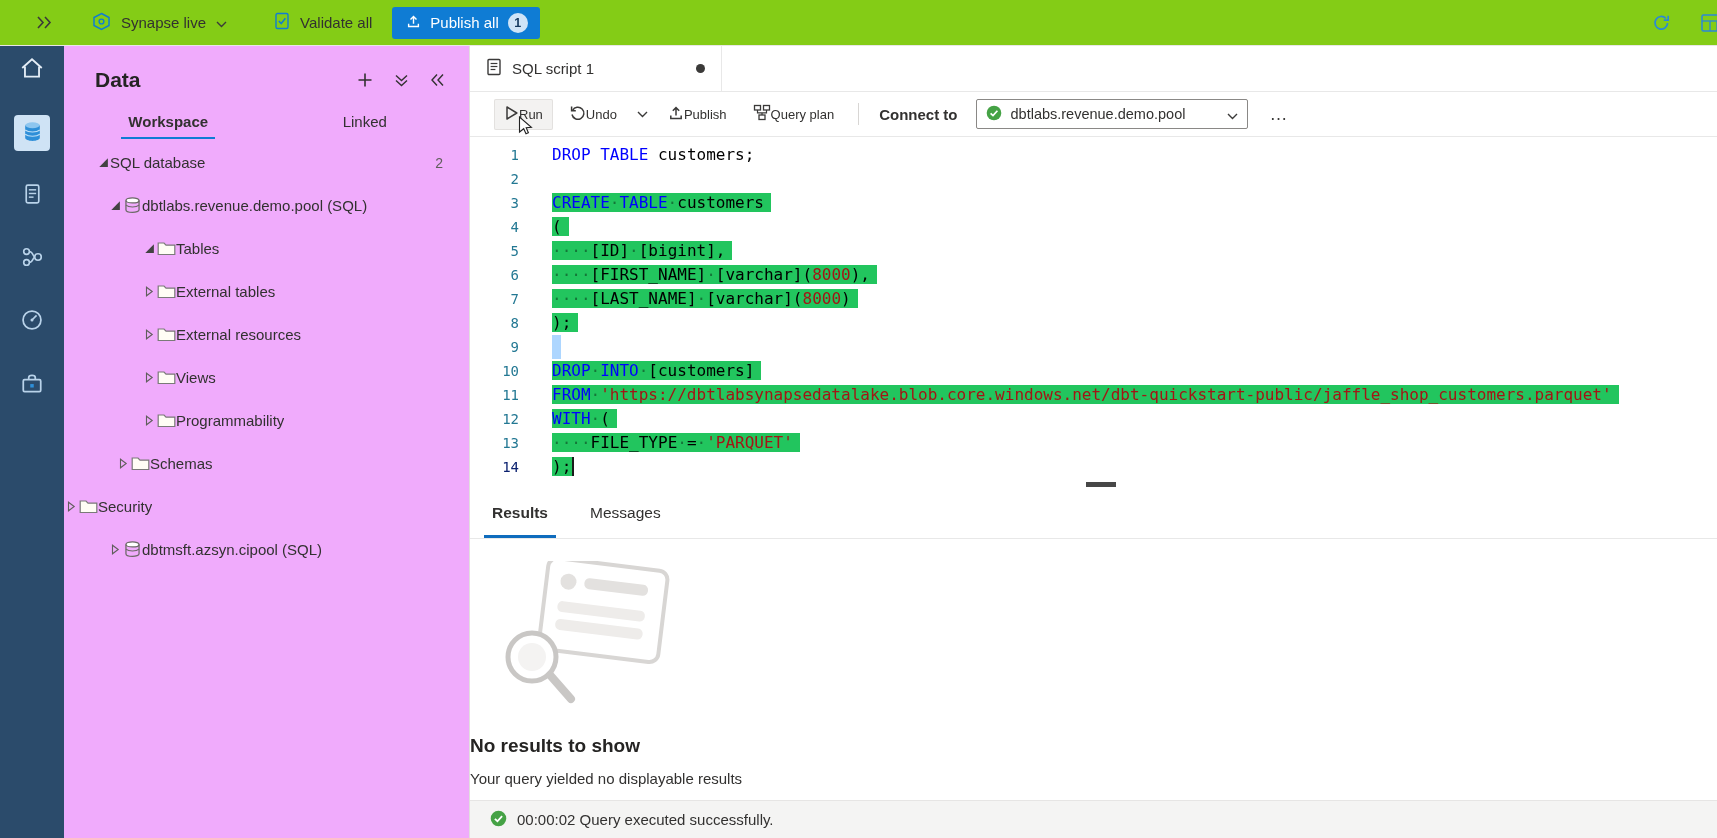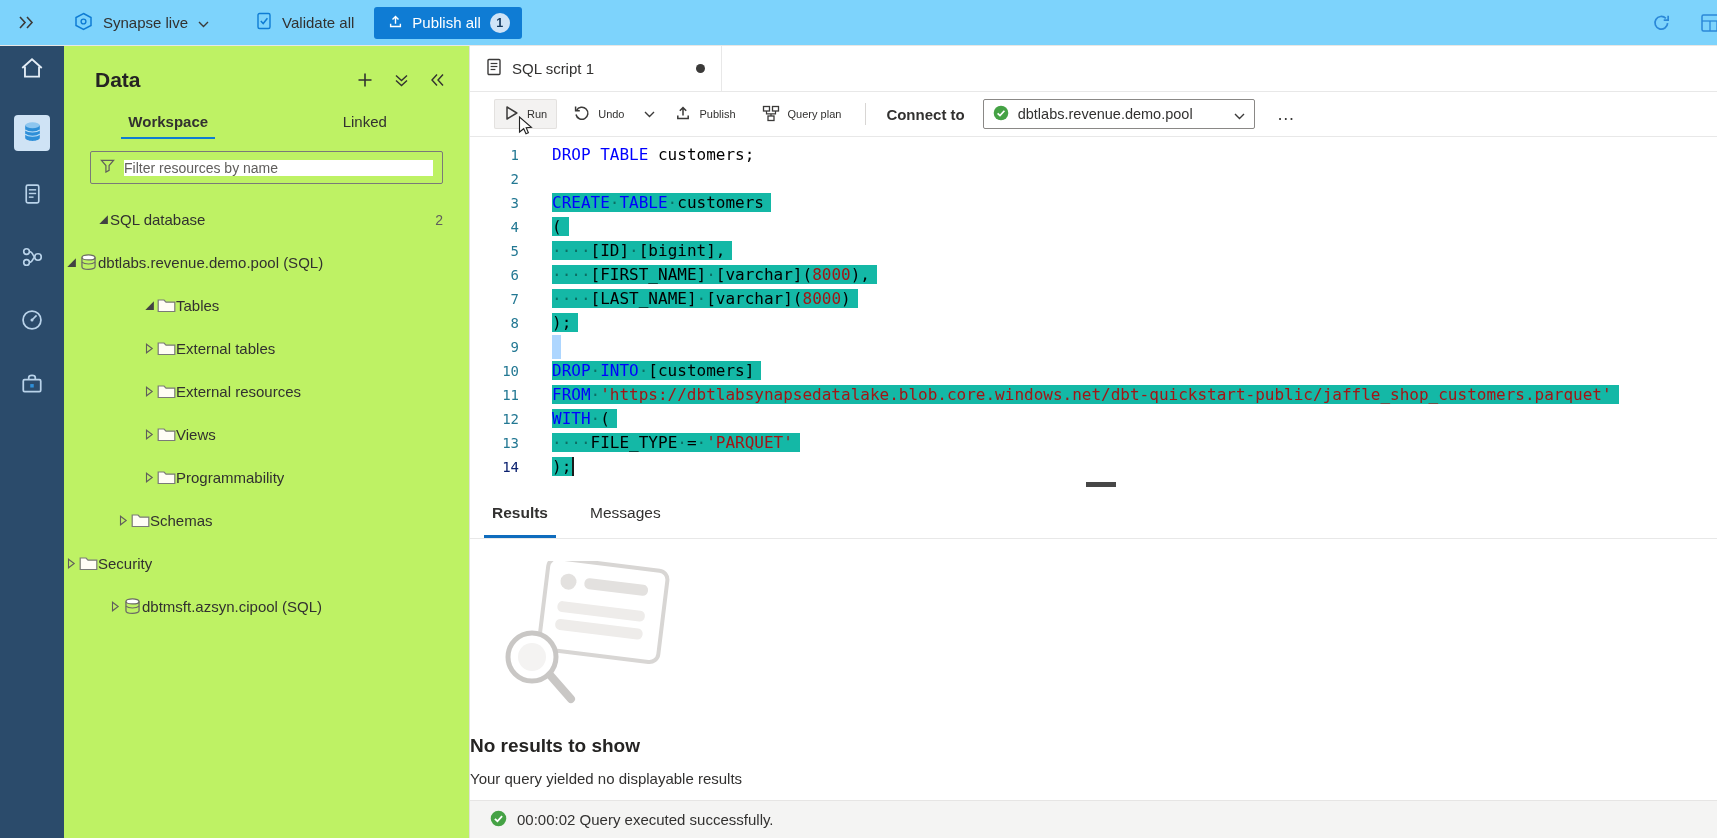--- a/index.html
+++ b/index.html
@@ -1,40 +1,40 @@
 <!DOCTYPE html>
 <html><head>
 <meta charset="utf-8">
 <style>
   * { margin:0; padding:0; box-sizing:border-box; }
   html,body { background:#ffffff; }
   body { font-family:"Liberation Sans", sans-serif; color:#323130; }
   .screen { position:relative; width:1717px; height:838px; background:#fff; overflow:hidden; }
 
   
-  .topbar { position:absolute; top:0; left:0; width:100%; height:46px; background:#7dd3fc;
-            border-bottom:1px solid #e8e7e5; display:flex; align-items:center; padding-left:16px; z-index:6; overflow:hidden; }
+  .topbar { position:absolute; top:0; left:0; width:100%; height:46px; background:#84cc16;
+            border-bottom:1px solid #e8e7e5; display:flex; align-items:center; padding-left:34px; z-index:6; overflow:hidden; }
   .icon-btn { background:none; border:none; cursor:pointer; display:flex; align-items:center; justify-content:center; padding:2px; }
   .mode-item { display:flex; align-items:center; gap:10px; margin-left:38px; font-size:15px; cursor:pointer; }
   .validate-item { display:flex; align-items:center; gap:9px; margin-left:46px; font-size:15px; cursor:pointer; }
   .publish-all { display:flex; align-items:center; gap:9px; margin-left:20px; height:32px; padding:0 12px 0 14px;
                  background:#0f7cd4; border:none; border-radius:3px; color:#fff; font-size:15px; cursor:pointer;
                  font-family:"Liberation Sans", sans-serif; }
   .publish-all .badge { width:20px; height:20px; border-radius:50%; background:#cfe4f7; color:#14395e;
                         font-size:12.5px; font-weight:bold; display:flex; align-items:center; justify-content:center; }
   .topbar-right { margin-left:auto; display:flex; align-items:center; gap:26px; margin-right:-10px; }
 
   
   .rail { position:absolute; top:46px; left:0; width:64px; height:792px; background:#2b4b6b;
           display:flex; flex-direction:column; align-items:center; padding-top:6px; gap:27px; }
   .rail-item { width:36px; height:36px; border-radius:4px; display:flex; align-items:center; justify-content:center; cursor:pointer; }
   .rail-item.active { background:#cfe3f5; }
 
   
-  .datapanel { position:absolute; top:46px; left:64px; width:405px; height:792px; background:#bef264; }
+  .datapanel { position:absolute; top:46px; left:64px; width:405px; height:792px; background:#f0abfc; }
   .dp-header { display:flex; align-items:center; padding:22px 22px 6px 31px; }
   .dp-title { font-size:21px; font-weight:600; color:#252423; flex:1; }
   .dp-actions { display:flex; align-items:center; gap:17px; }
   .dp-tabs { display:flex; padding:6px 6px 0; }
   .dp-tab { flex:1; text-align:center; font-size:15px; padding:9px 0 11px; position:relative; cursor:pointer; color:#323130; }
   .dp-tab.active { font-weight:700; }
   .dp-tab.active::after { content:""; position:absolute; left:26%; right:26%; bottom:2px; height:2px; background:#0f7cd4; }
   .dp-filter { margin:10px 26px 14px; height:33px; border:1px solid #7a7a78; border-radius:2px;
                display:flex; align-items:center; gap:9px; padding:0 9px; }
   .dp-filter input { border:none; outline:none; flex:1; font-size:14px; font-family:"Liberation Sans", sans-serif; color:#323130; }
@@ -52,41 +52,41 @@
 
   .tabbar { height:46px; flex:none; display:flex; align-items:stretch; border-bottom:1px solid #e8e8e8; }
   .doc-tab { width:252px; display:flex; align-items:center; gap:10px; padding:0 16px;
              border-right:1px solid #e8e8e8; font-size:15px; cursor:pointer; background:#fff; }
   .doc-tab-label { white-space:nowrap; }
   .dirty-dot { margin-left:auto; width:9px; height:9px; border-radius:50%; background:#3b3a39; }
   .tabbar-right { margin-left:auto; display:flex; align-items:center; gap:26px; padding-right:14px; }
 
   .toolbar { height:45px; flex:none; display:flex; align-items:center; padding:0 14px 0 24px; gap:6px;
              border-bottom:1px solid #e8e8e8; font-size:15px; position:relative; }
-  .tb-btn { display:flex; align-items:center; gap:8px; padding:6px 10px; border:none; background:none;
-            font-size:11px; font-family:"Liberation Sans", sans-serif; color:#323130; cursor:pointer; border-radius:2px; }
+  .tb-btn { display:flex; align-items:center; padding:6px 10px; border:none; background:none;
+            font-size:13px; font-family:"Liberation Sans", sans-serif; color:#323130; cursor:pointer; border-radius:2px; }
   .tb-btn.hovered { background:#f3f2f1; box-shadow:0 0 0 1px #e3e1df inset; }
   .tb-chev { padding:6px 4px; }
   .tb-divider { width:1px; height:22px; background:#d8d6d4; margin:0 8px; }
   .connect-label { font-weight:600; margin:0 12px 0 6px; }
   .pool-select { display:flex; align-items:center; gap:9px; width:272px; height:30px; border:1px solid #8a8886;
                  border-radius:2px; padding:0 9px; cursor:pointer; background:#fff; }
   .pool-select .pool-name { flex:1; font-size:14.5px; white-space:nowrap; overflow:hidden; text-overflow:ellipsis; }
   .toolbar-right { margin-left:auto; display:flex; align-items:center; gap:26px; padding-right:12px; }
   .more-glyph { font-size:18px; line-height:10px; color:#3b3a39; letter-spacing:1px; }
   .mouse-cursor { position:absolute; left:48px; top:24px; z-index:9; pointer-events:none; }
 
   
   .editor { height:352px; flex:none; position:relative; padding-top:6px; overflow:hidden;
             font-family:"DejaVu Sans Mono", monospace; font-size:16px; background:#fff; }
   .code-line { display:flex; height:24px; line-height:24px; white-space:pre; }
   .line-num { width:82px; padding-right:33px; text-align:right; color:#237893; font-size:14px;
               font-family:"DejaVu Sans Mono", monospace; flex:none; user-select:none; }
   .line-num.active { color:#0b216f; }
-  .sel { background:#14b8a6; padding-right:7px; }
+  .sel { background:#22c55e; padding-right:7px; }
   .sel.no-ext { padding-right:0; }
   .sel-empty { display:inline-block; width:9px; height:24px; background:#add6ff; }
   .tk-kw { color:#0000ff; } .tk-pl { color:#000000; } .tk-str { color:#a31515; } .tk-num { color:#a31515; }
   .ws { color:rgba(0,0,0,0.4); }
   .caret { display:inline-block; width:2px; height:19px; background:#1a1a1a; vertical-align:-4px; margin-left:1px; }
   .hscroll-thumb { position:absolute; bottom:2px; left:616px; width:30px; height:5px; background:#474747; }
   .vscroll-thumb { position:absolute; right:2px; bottom:4px; width:5px; height:50px; background:#474747; }
 
   
   .results-header { height:50px; flex:none; display:flex; align-items:flex-end; padding:0 20px 0 14px;
@@ -238,40 +238,32 @@
             </svg>
         </button>
       </div>
     </div>
 
     <div class="dp-tabs">
       <div class="dp-tab active"><span>Workspace</span></div>
       <div class="dp-tab"><span>Linked</span></div>
     </div>
 
-    <div class="dp-filter">
-      <span>
-        <svg width="15" height="14" viewBox="0 0 16 15">
-            <path d="M1.5 1.5 H14.5 L9.7 7 V12.2 L6.3 14 V7 Z" fill="none" stroke="#605e5c" stroke-width="1.3"></path>
-          </svg>
-      </span>
-      <input placeholder="Filter resources by name" style="">
-    </div>
 
     <div class="tree" id="tree">
         <div class="tree-row" style="padding-left: 32px;">
           <span class="twisty">
             <svg width="11" height="11" viewBox="0 0 10 10">
               <polygon points="9,1.2 9,9 1.2,9" fill="#424242"></polygon>
             </svg>
           </span>
           <span class="tree-label">SQL database</span>
           <span class="tree-count">2</span>
         </div>
-        <div class="tree-row" style="">
+        <div class="tree-row" style="padding-left: 44px;">
           <span class="twisty">
             <svg width="11" height="11" viewBox="0 0 10 10">
               <polygon points="9,1.2 9,9 1.2,9" fill="#424242"></polygon>
             </svg>
           </span>
           <span class="node-icon">
             <svg width="19" height="19" viewBox="0 0 18 18">
               <ellipse cx="9" cy="4.2" rx="6.2" ry="2.4" fill="#fff" stroke="#6b6966" stroke-width="1.2"></ellipse>
               <path d="M2.8 4.2 V13 C2.8 14.4 5.6 15.5 9 15.5 C12.4 15.5 15.2 14.4 15.2 13 V4.2" fill="none" stroke="#6b6966" stroke-width="1.2"></path>
               <path d="M2.8 8.6 C4 9.7 6.3 10.4 9 10.4 C11.7 10.4 14 9.7 15.2 8.6" fill="none" stroke="#6b6966" stroke-width="1.1"></path>

